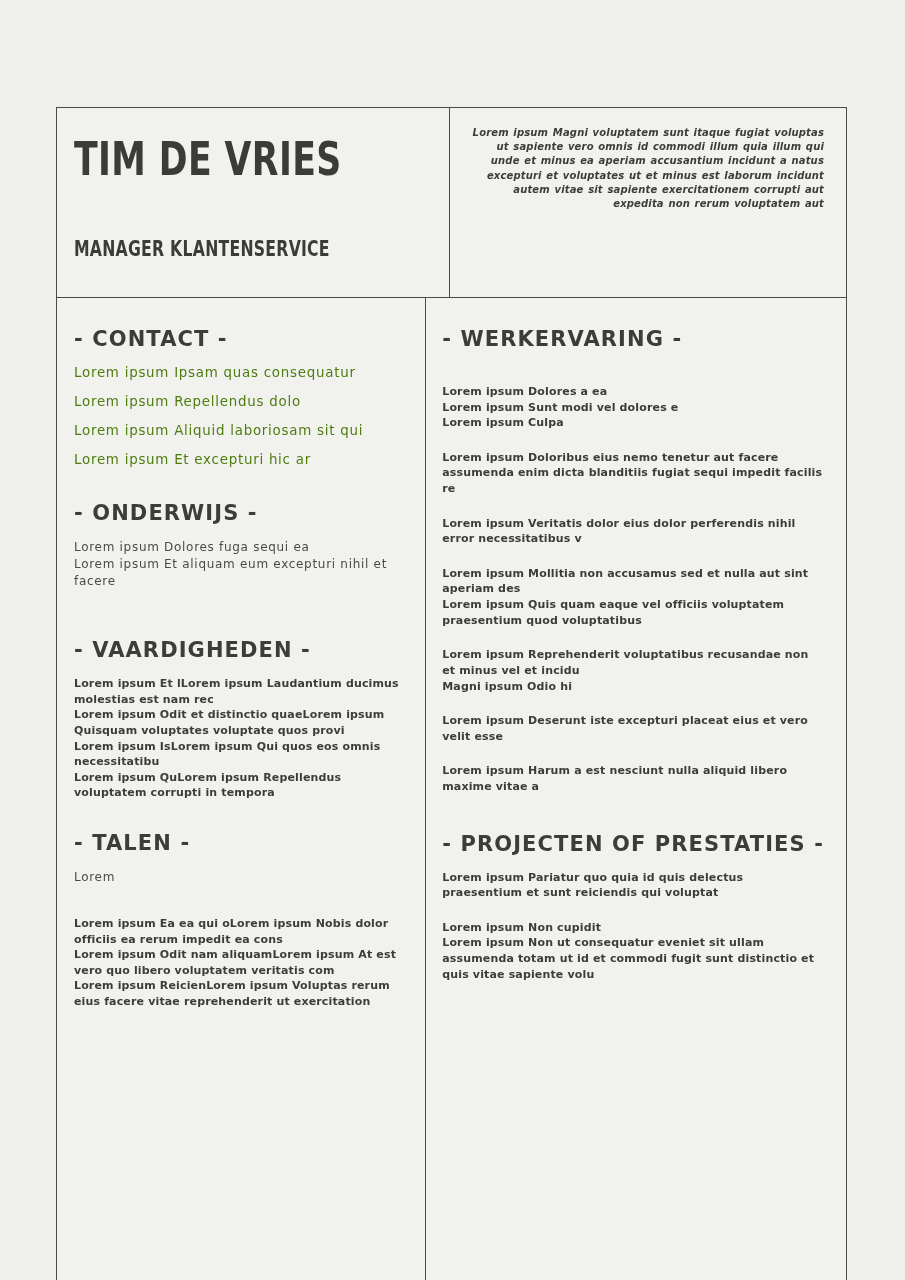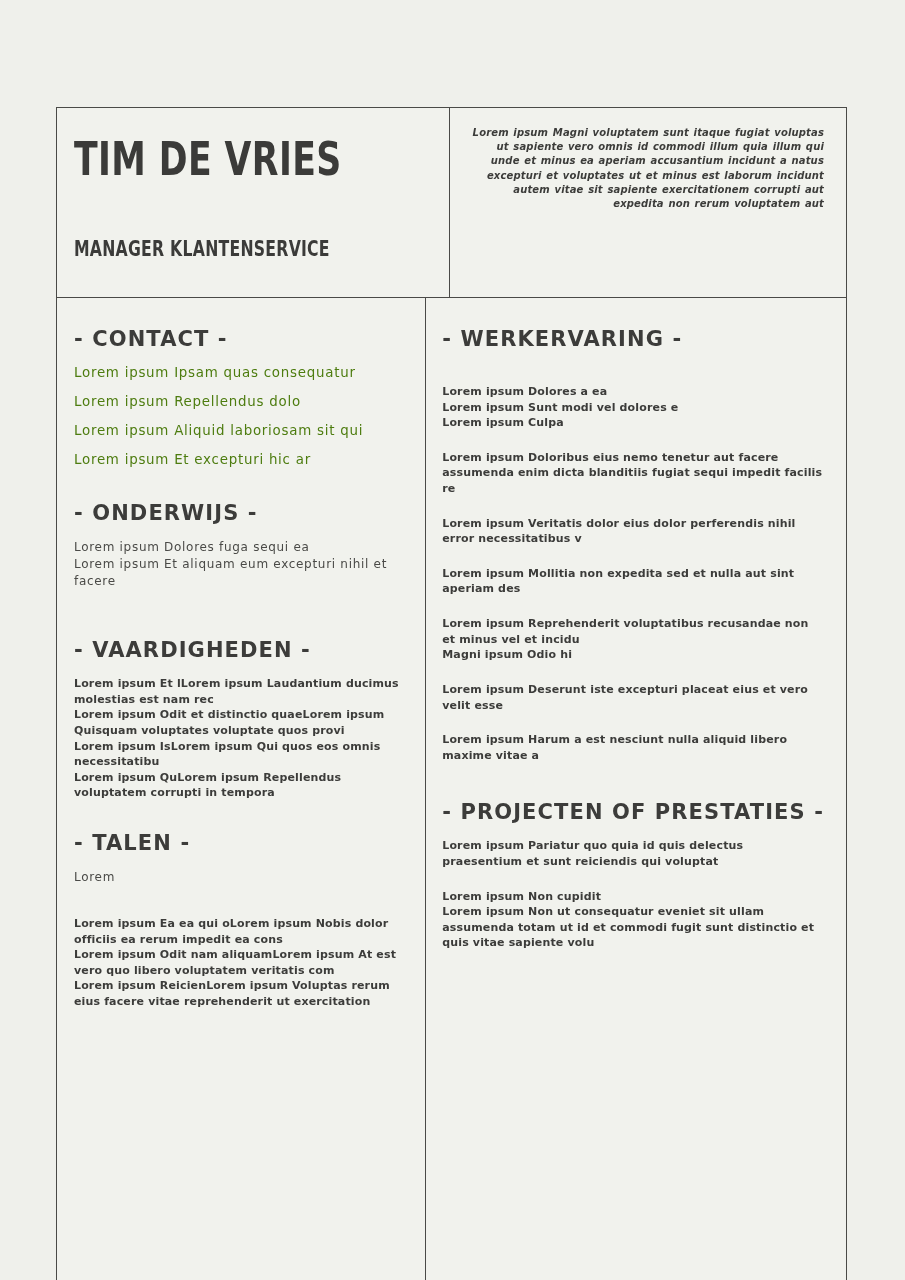--- a/index.html
+++ b/index.html
@@ -231,21 +231,22 @@
           <p class="para-bold">Lorem ipsum Doloribus eius nemo tenetur aut facere assumenda enim dicta blanditiis fugiat sequi impedit facilis re</p>
         </div>
         <div class="block-gap"></div>
 
         <div>
           <p class="para-bold">Lorem ipsum Veritatis dolor eius dolor perferendis nihil error necessitatibus v</p>
         </div>
         <div class="block-gap"></div>
 
         <div>
-          <p class="para-bold">Lorem ipsum Mollitia non expedita sed et nulla aut sint aperiam des</p>
+          <p class="para-bold">Lorem ipsum Mollitia non accusamus sed et nulla aut sint aperiam des</p>
+          <p class="para-bold">Lorem ipsum Quis quam eaque vel officiis voluptatem praesentium quod voluptatibus</p>
         </div>
         <div class="block-gap"></div>
 
         <div>
           <p class="para-bold">Lorem ipsum Reprehenderit voluptatibus recusandae non et minus vel et incidu</p>
           <p class="para-bold">Magni ipsum Odio hi</p>
         </div>
         <div class="block-gap"></div>
 
         <div>

